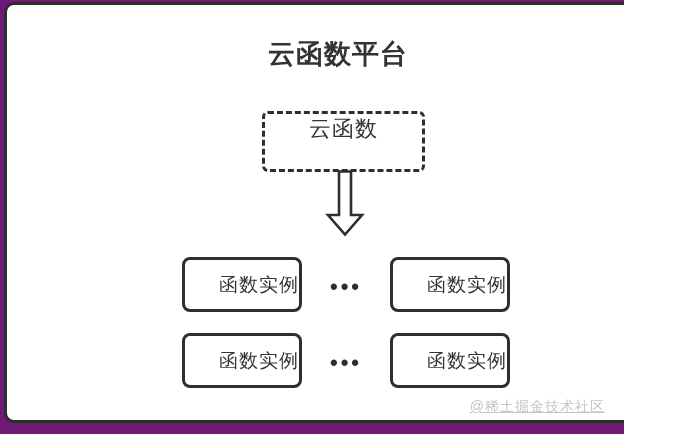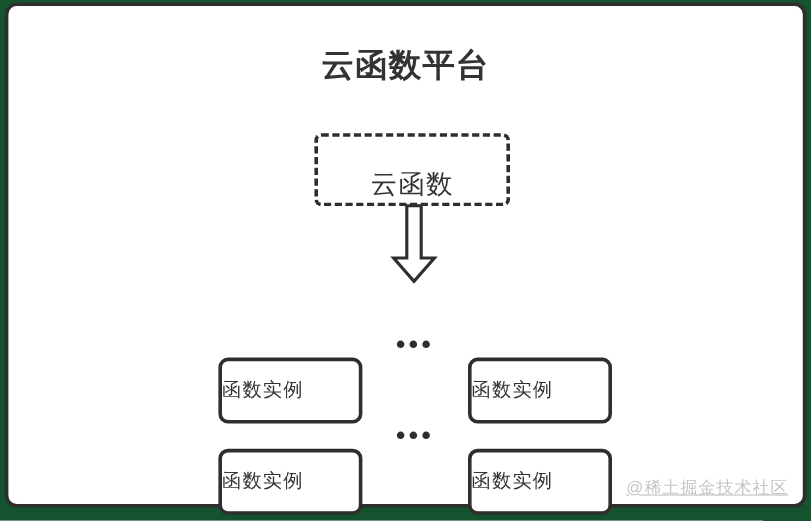--- a/index.html
+++ b/index.html
@@ -3,23 +3,23 @@
 <meta charset="utf-8">
 <style>
   html, body {
     margin: 0;
     padding: 0;
     background: #ffffff;
     font-family: "Liberation Sans", "DejaVu Sans", sans-serif;
   }
   .canvas {
     position: relative;
-    width: 676px;
+    width: 624px;
     height: 434px;
-    background: #14532d;
+    background: #701a75;
     overflow: hidden;
   }
   .frame {
     position: absolute;
     left: 4px;
     top: 2px;
     width: 668px;
     height: 421px;
     box-sizing: border-box;
     border: 3px solid #2e2e2e;
@@ -41,21 +41,21 @@
     position: absolute;
     left: 255px;
     top: 106px;
     width: 163px;
     height: 61px;
     box-sizing: border-box;
     border: 3px dashed #2e2e2e;
     border-radius: 6px;
     background: #ffffff;
     display: flex;
-    align-items: flex-end;
+    align-items: flex-start;
     justify-content: center;
     font-size: 22px;
     color: #333333;
     letter-spacing: 1px;
   }
   .arrow-wrap {
     position: absolute;
     left: 318px;
     top: 165px;
     width: 40px;
@@ -64,25 +64,24 @@
   .instance-box {
     position: absolute;
     width: 120px;
     height: 55px;
     box-sizing: border-box;
     border: 3px solid #2e2e2e;
     border-radius: 8px;
     background: #ffffff;
     display: flex;
     align-items: center;
-    justify-content: flex-start;
-    font-size: 16px;
+    justify-content: flex-end;
+    font-size: 19px;
     color: #333333;
     letter-spacing: 1px;
-    margin-top: 41px;
   }
   .row1-left  { left: 175px; top: 252px; }
   .row1-right { left: 383px; top: 252px; }
   .row2-left  { left: 175px; top: 328px; }
   .row2-right { left: 383px; top: 328px; }
   .ellipsis {
     position: absolute;
     width: 50px;
     text-align: center;
     font-size: 22px;

